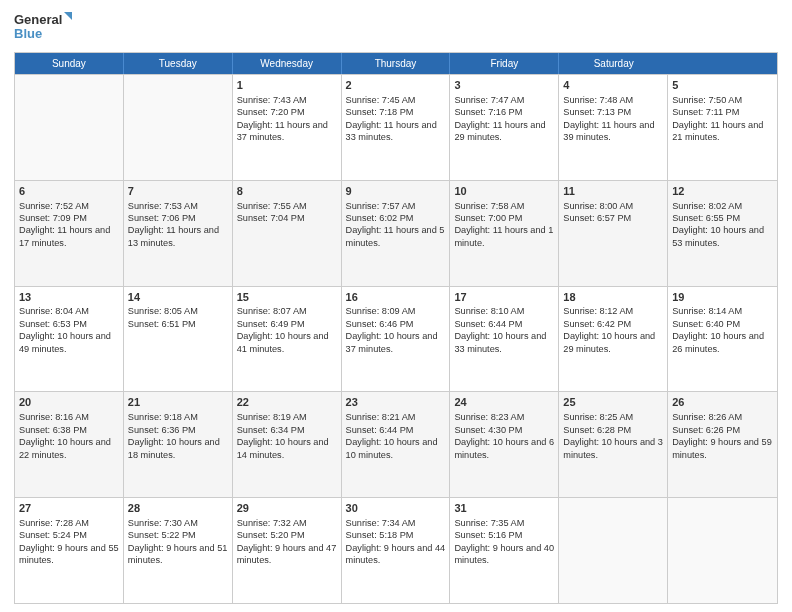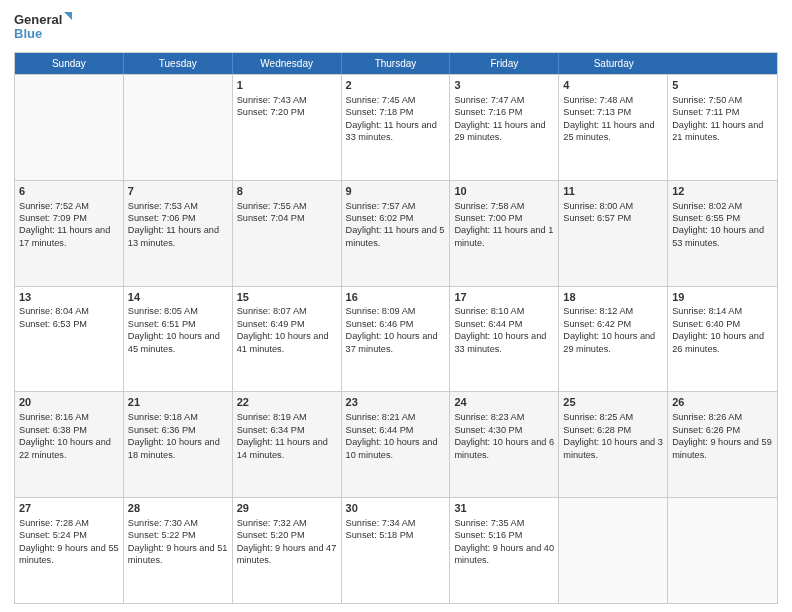--- a/index.html
+++ b/index.html
@@ -117,57 +117,57 @@
         <div class="cal-header-cell">Tuesday</div>
         <div class="cal-header-cell">Wednesday</div>
         <div class="cal-header-cell">Thursday</div>
         <div class="cal-header-cell">Friday</div>
         <div class="cal-header-cell">Saturday</div>
       </div>
     <div class="cal-body">
     <div class="cal-week">
           <div class="cal-cell empty"></div>
           <div class="cal-cell empty"></div>
-          <div class="cal-cell"><span class="day-num">1</span><span>Sunrise: 7:43 AM</span><br><span>Sunset: 7:20 PM</span><br></div>
+          <div class="cal-cell"><span class="day-num">1</span><span>Sunrise: 7:43 AM</span><br><span>Sunset: 7:20 PM</span><br><span>Daylight: 11 hours and 37 minutes.</span></div>
           <div class="cal-cell"><span class="day-num">2</span><span>Sunrise: 7:45 AM</span><br><span>Sunset: 7:18 PM</span><br><span>Daylight: 11 hours and 33 minutes.</span></div>
           <div class="cal-cell"><span class="day-num">3</span><span>Sunrise: 7:47 AM</span><br><span>Sunset: 7:16 PM</span><br><span>Daylight: 11 hours and 29 minutes.</span></div>
-          <div class="cal-cell"><span class="day-num">4</span><span>Sunrise: 7:48 AM</span><br><span>Sunset: 7:13 PM</span><br><span>Daylight: 11 hours and 25 minutes.</span></div>
+          <div class="cal-cell"><span class="day-num">4</span><span>Sunrise: 7:48 AM</span><br><span>Sunset: 7:13 PM</span><br><span>Daylight: 11 hours and 39 minutes.</span></div>
           <div class="cal-cell"><span class="day-num">5</span><span>Sunrise: 7:50 AM</span><br><span>Sunset: 7:11 PM</span><br><span>Daylight: 11 hours and 21 minutes.</span></div>
         </div>
         <div class="cal-week alt-row">
           <div class="cal-cell"><span class="day-num">6</span><span>Sunrise: 7:52 AM</span><br><span>Sunset: 7:09 PM</span><br><span>Daylight: 11 hours and 17 minutes.</span></div>
           <div class="cal-cell"><span class="day-num">7</span><span>Sunrise: 7:53 AM</span><br><span>Sunset: 7:06 PM</span><br><span>Daylight: 11 hours and 13 minutes.</span></div>
           <div class="cal-cell"><span class="day-num">8</span><span>Sunrise: 7:55 AM</span><br><span>Sunset: 7:04 PM</span><br></div>
           <div class="cal-cell"><span class="day-num">9</span><span>Sunrise: 7:57 AM</span><br><span>Sunset: 6:02 PM</span><br><span>Daylight: 11 hours and 5 minutes.</span></div>
           <div class="cal-cell"><span class="day-num">10</span><span>Sunrise: 7:58 AM</span><br><span>Sunset: 7:00 PM</span><br><span>Daylight: 11 hours and 1 minute.</span></div>
           <div class="cal-cell"><span class="day-num">11</span><span>Sunrise: 8:00 AM</span><br><span>Sunset: 6:57 PM</span><br></div>
           <div class="cal-cell"><span class="day-num">12</span><span>Sunrise: 8:02 AM</span><br><span>Sunset: 6:55 PM</span><br><span>Daylight: 10 hours and 53 minutes.</span></div>
         </div>
         <div class="cal-week">
-          <div class="cal-cell"><span class="day-num">13</span><span>Sunrise: 8:04 AM</span><br><span>Sunset: 6:53 PM</span><br></div>
-          <div class="cal-cell"><span class="day-num">14</span><span>Sunrise: 8:05 AM</span><br><span>Sunset: 6:51 PM</span><br><span>Daylight: 10 hours and 45 minutes.</span></div>
+          <div class="cal-cell"><span class="day-num">13</span><span>Sunrise: 8:04 AM</span><br><span>Sunset: 6:53 PM</span><br><span>Daylight: 10 hours and 49 minutes.</span></div>
+          <div class="cal-cell"><span class="day-num">14</span><span>Sunrise: 8:05 AM</span><br><span>Sunset: 6:51 PM</span><br></div>
           <div class="cal-cell"><span class="day-num">15</span><span>Sunrise: 8:07 AM</span><br><span>Sunset: 6:49 PM</span><br><span>Daylight: 10 hours and 41 minutes.</span></div>
           <div class="cal-cell"><span class="day-num">16</span><span>Sunrise: 8:09 AM</span><br><span>Sunset: 6:46 PM</span><br><span>Daylight: 10 hours and 37 minutes.</span></div>
           <div class="cal-cell"><span class="day-num">17</span><span>Sunrise: 8:10 AM</span><br><span>Sunset: 6:44 PM</span><br><span>Daylight: 10 hours and 33 minutes.</span></div>
           <div class="cal-cell"><span class="day-num">18</span><span>Sunrise: 8:12 AM</span><br><span>Sunset: 6:42 PM</span><br><span>Daylight: 10 hours and 29 minutes.</span></div>
           <div class="cal-cell"><span class="day-num">19</span><span>Sunrise: 8:14 AM</span><br><span>Sunset: 6:40 PM</span><br><span>Daylight: 10 hours and 26 minutes.</span></div>
         </div>
         <div class="cal-week alt-row">
           <div class="cal-cell"><span class="day-num">20</span><span>Sunrise: 8:16 AM</span><br><span>Sunset: 6:38 PM</span><br><span>Daylight: 10 hours and 22 minutes.</span></div>
           <div class="cal-cell"><span class="day-num">21</span><span>Sunrise: 9:18 AM</span><br><span>Sunset: 6:36 PM</span><br><span>Daylight: 10 hours and 18 minutes.</span></div>
-          <div class="cal-cell"><span class="day-num">22</span><span>Sunrise: 8:19 AM</span><br><span>Sunset: 6:34 PM</span><br><span>Daylight: 11 hours and 14 minutes.</span></div>
+          <div class="cal-cell"><span class="day-num">22</span><span>Sunrise: 8:19 AM</span><br><span>Sunset: 6:34 PM</span><br><span>Daylight: 10 hours and 14 minutes.</span></div>
           <div class="cal-cell"><span class="day-num">23</span><span>Sunrise: 8:21 AM</span><br><span>Sunset: 6:44 PM</span><br><span>Daylight: 10 hours and 10 minutes.</span></div>
           <div class="cal-cell"><span class="day-num">24</span><span>Sunrise: 8:23 AM</span><br><span>Sunset: 4:30 PM</span><br><span>Daylight: 10 hours and 6 minutes.</span></div>
           <div class="cal-cell"><span class="day-num">25</span><span>Sunrise: 8:25 AM</span><br><span>Sunset: 6:28 PM</span><br><span>Daylight: 10 hours and 3 minutes.</span></div>
           <div class="cal-cell"><span class="day-num">26</span><span>Sunrise: 8:26 AM</span><br><span>Sunset: 6:26 PM</span><br><span>Daylight: 9 hours and 59 minutes.</span></div>
         </div>
         <div class="cal-week">
           <div class="cal-cell"><span class="day-num">27</span><span>Sunrise: 7:28 AM</span><br><span>Sunset: 5:24 PM</span><br><span>Daylight: 9 hours and 55 minutes.</span></div>
           <div class="cal-cell"><span class="day-num">28</span><span>Sunrise: 7:30 AM</span><br><span>Sunset: 5:22 PM</span><br><span>Daylight: 9 hours and 51 minutes.</span></div>
           <div class="cal-cell"><span class="day-num">29</span><span>Sunrise: 7:32 AM</span><br><span>Sunset: 5:20 PM</span><br><span>Daylight: 9 hours and 47 minutes.</span></div>
-          <div class="cal-cell"><span class="day-num">30</span><span>Sunrise: 7:34 AM</span><br><span>Sunset: 5:18 PM</span><br></div>
+          <div class="cal-cell"><span class="day-num">30</span><span>Sunrise: 7:34 AM</span><br><span>Sunset: 5:18 PM</span><br><span>Daylight: 9 hours and 44 minutes.</span></div>
           <div class="cal-cell"><span class="day-num">31</span><span>Sunrise: 7:35 AM</span><br><span>Sunset: 5:16 PM</span><br><span>Daylight: 9 hours and 40 minutes.</span></div>
           <div class="cal-cell empty"></div>
           <div class="cal-cell empty"></div>
         </div>
       </div>
   </div>
 </div>
 
 </body></html>

